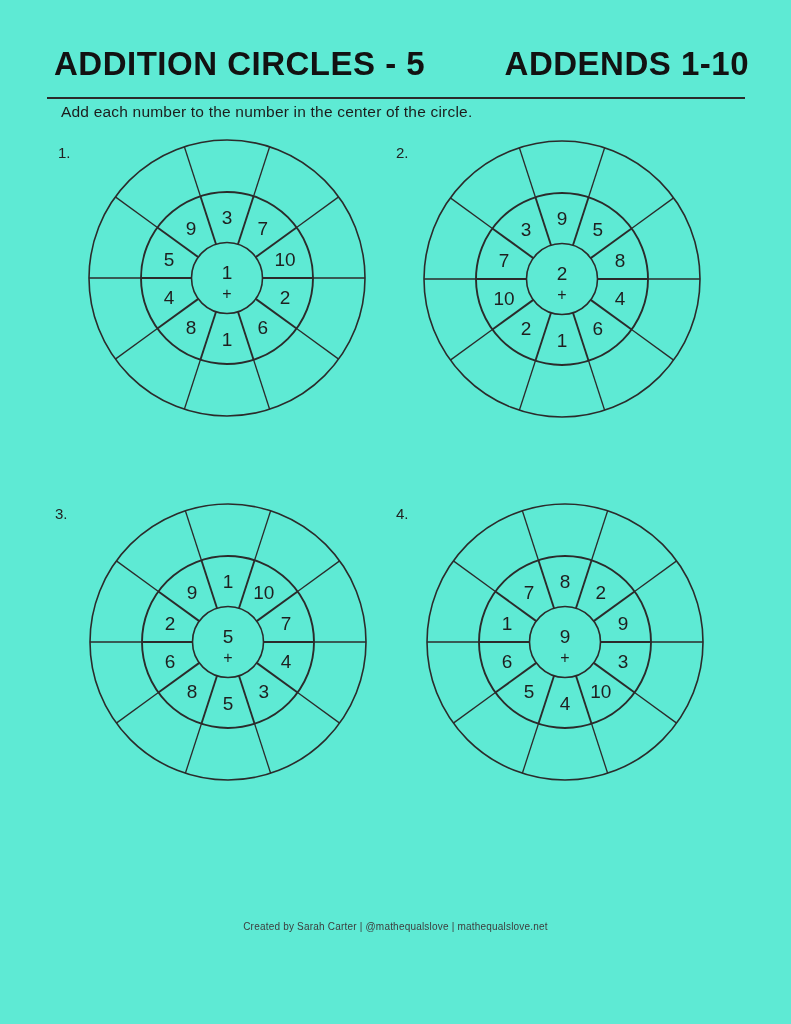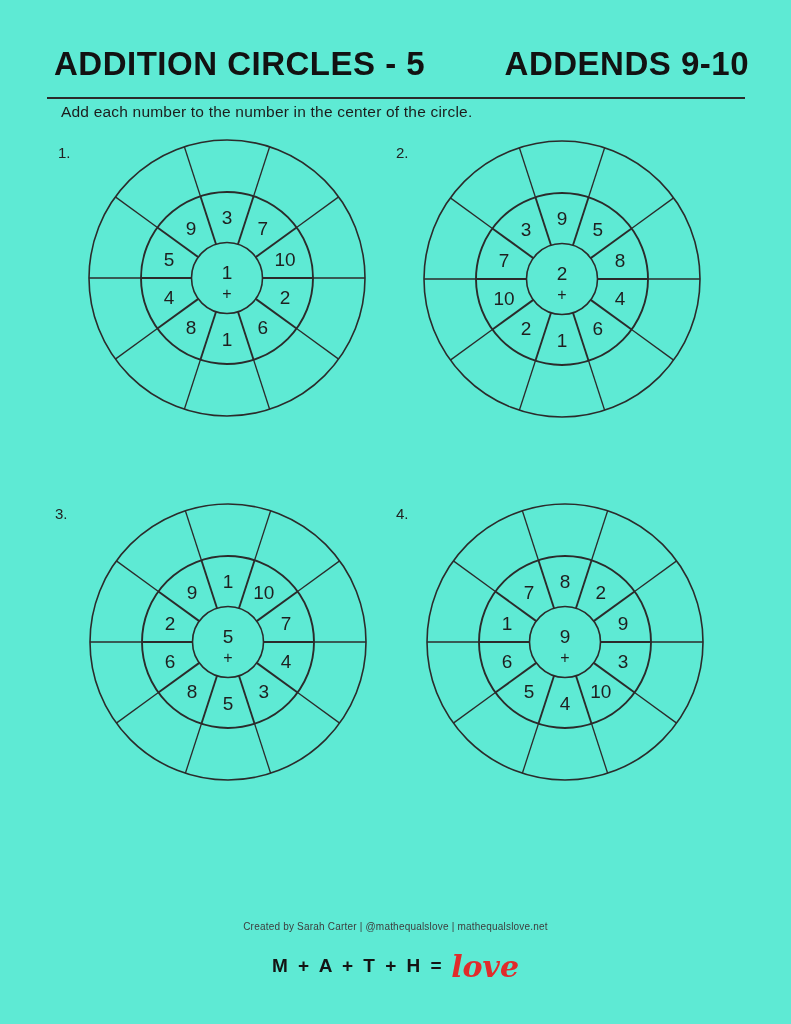--- a/index.html
+++ b/index.html
@@ -51,21 +51,21 @@
     font-size:30px; letter-spacing:0; position:relative; top:5px; margin-left:7px;
   }
 </style>
 </head>
 <body>
 
 <div class="page">
 
   <div class="header">
     <div class="title title-left">ADDITION CIRCLES - 5</div>
-    <div class="title title-right">ADDENDS 9-10</div>
+    <div class="title title-right">ADDENDS 1-10</div>
   </div>
   <div class="rule"></div>
 
   <p class="instruction">Add each number to the number in the center of the circle.</p>
 
   <span class="wheel-label lbl-1">1.</span>
   <svg class="wheel svg-1" viewBox="0 0 290 290">
       <circle cx="145" cy="145" r="138" fill="none" stroke="#2b2b2b" stroke-width="1.6"></circle>
       <circle cx="145" cy="145" r="86" fill="none" stroke="#2b2b2b" stroke-width="1.9"></circle>
       <circle cx="145" cy="145" r="35.5" fill="none" stroke="#2b2b2b" stroke-width="1.6"></circle>
@@ -214,15 +214,14 @@
       <text x="145.00000000000003" y="206" dy="0.35em" text-anchor="middle" font-size="19" fill="#1f1f1f">4</text>
       <text x="109.14509961015915" y="194.3500366568718" dy="0.35em" text-anchor="middle" font-size="19" fill="#1f1f1f">5</text>
       <text x="86.98555250599564" y="163.85003665687182" dy="0.35em" text-anchor="middle" font-size="19" fill="#1f1f1f">6</text>
       <text x="86.98555250599563" y="126.14996334312823" dy="0.35em" text-anchor="middle" font-size="19" fill="#1f1f1f">1</text>
       <text x="109.14509961015912" y="95.64996334312822" dy="0.35em" text-anchor="middle" font-size="19" fill="#1f1f1f">7</text>
       <text x="145" y="139" dy="0.35em" text-anchor="middle" font-size="19" fill="#1f1f1f">9</text>
       <text x="145" y="160" dy="0.35em" text-anchor="middle" font-size="16" fill="#1f1f1f">+</text>
     </svg>
 
   <p class="credit">Created by Sarah Carter | @mathequalslove | mathequalslove.net</p>
-  <p class="brand"><span>M + A + T + H =</span><span class="love" style="color: rgb(224, 43, 43);">love</span></p>
 
 </div>
 
 </body></html>

